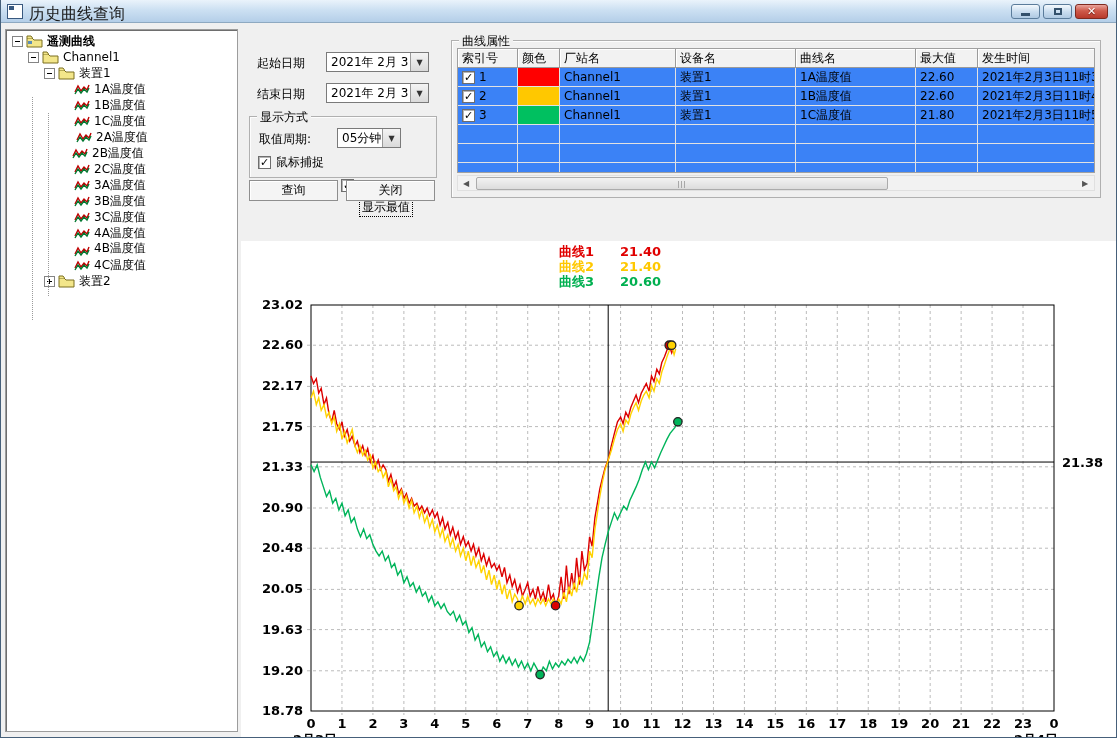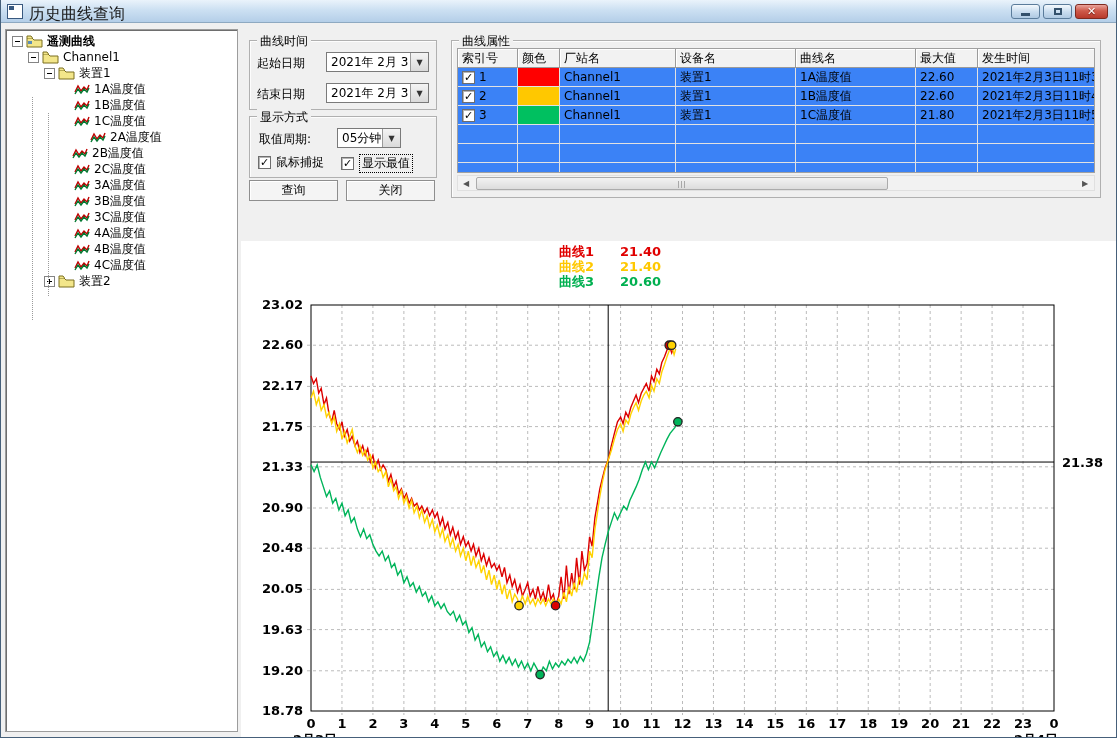--- a/index.html
+++ b/index.html
@@ -33,21 +33,21 @@
   .groupbox>.gb-title{position:absolute;top:-8px;left:7px;background:#F0F0F0;padding:0 3px;font-size:12px;color:#000;}
   .fieldlabel{position:absolute;font-size:12px;color:#000;}
   .combo{position:absolute;height:20px;background:#FFF;border:1px solid #7A7A7A;box-sizing:border-box;
      display:flex;align-items:center;font-size:12px;}
   .combo .combo-value{flex:1;padding-left:4px;white-space:nowrap;overflow:hidden;}
   .combo .combo-arrow{width:17px;height:100%;border-left:1px solid #9A9A9A;background:linear-gradient(#F4F4F4,#DADADA);
      display:flex;align-items:center;justify-content:center;font-size:8px;color:#333;}
   .checkrow{position:absolute;display:flex;align-items:center;font-size:12px;gap:5px;}
   .checkbox{width:13px;height:13px;background:#fff;border:1px solid #6E6E6E;box-shadow:inset 1px 1px 0 #B4B4B4;
      display:flex;align-items:center;justify-content:center;font-size:11px;font-weight:bold;color:#000;box-sizing:border-box;line-height:1;}
-  .focus-dotted{border:1px dotted #000;padding:0 2px;}
+  .focus-dotted{border:1px dotted #000;padding:0 2px;margin-top:44px;}
   .push-btn{position:absolute;height:21px;background:#F4F4F4;border:1px solid #8E8E8E;box-shadow:inset 1px 1px 0 #FFFFFF;
      font-size:12px;display:flex;align-items:center;justify-content:center;box-sizing:border-box;}
   
   #prop-table{position:absolute;left:456px;top:48px;width:638px;height:125px;background:#3b82f6;border:1px solid #A0A0A0;
      overflow:hidden;box-sizing:border-box;}
   .tbl-header{display:flex;height:19px;background:#F2F2F2;}
   .tbl-hcell{border-right:1px solid #9A9A9A;border-bottom:1px solid #9A9A9A;box-shadow:inset 1px 1px 0 #FFFFFF;
      font-size:12px;display:flex;align-items:center;padding-left:4px;box-sizing:border-box;flex:0 0 auto;}
   .tbl-row{display:flex;height:19px;}
   .tbl-cell{border-right:1px solid #E2E2E2;border-bottom:1px solid #E2E2E2;font-size:12px;display:flex;align-items:center;
@@ -131,21 +131,21 @@
         <span style="">1B温度值</span>
       </div>
       <div class="tree-row" style="top: 83px; left: 54px;">
         <span style="width:11px;flex:0 0 auto;"></span>
         <svg class="tree-icon" width="16" height="12" viewBox="0 0 16 12">
     <polyline points="1,9 4,3 7,8 10,4 13,7 15,2" fill="none" stroke="#C00000" stroke-width="1.4"></polyline>
     <polyline points="1,11 4,6 7,10 10,6 13,9 15,5" fill="none" stroke="#007830" stroke-width="1.4"></polyline>
         </svg>
         <span style="">1C温度值</span>
       </div>
-      <div class="tree-row" style="top: 99px; left: 70px;">
+      <div class="tree-row" style="top: 99px; left: 56px;">
         <span style="width:11px;flex:0 0 auto;"></span>
         <svg class="tree-icon" width="16" height="12" viewBox="0 0 16 12">
     <polyline points="1,9 4,3 7,8 10,4 13,7 15,2" fill="none" stroke="#C00000" stroke-width="1.4"></polyline>
     <polyline points="1,11 4,6 7,10 10,6 13,9 15,5" fill="none" stroke="#007830" stroke-width="1.4"></polyline>
         </svg>
         <span style="">2A温度值</span>
       </div>
       <div class="tree-row" style="top: 115px; left: 52px;">
         <span style="width:11px;flex:0 0 auto;"></span>
         <svg class="tree-icon" width="16" height="12" viewBox="0 0 16 12">
@@ -187,21 +187,21 @@
         <span style="">3C温度值</span>
       </div>
       <div class="tree-row" style="top: 195px; left: 54px;">
         <span style="width:11px;flex:0 0 auto;"></span>
         <svg class="tree-icon" width="16" height="12" viewBox="0 0 16 12">
     <polyline points="1,9 4,3 7,8 10,4 13,7 15,2" fill="none" stroke="#C00000" stroke-width="1.4"></polyline>
     <polyline points="1,11 4,6 7,10 10,6 13,9 15,5" fill="none" stroke="#007830" stroke-width="1.4"></polyline>
         </svg>
         <span style="">4A温度值</span>
       </div>
-      <div class="tree-row" style="top: 211px; left: 54px;">
+      <div class="tree-row" style="top: 211px; left: 54px; align-items: flex-end;">
         <span style="width:11px;flex:0 0 auto;"></span>
         <svg class="tree-icon" width="16" height="12" viewBox="0 0 16 12">
     <polyline points="1,9 4,3 7,8 10,4 13,7 15,2" fill="none" stroke="#C00000" stroke-width="1.4"></polyline>
     <polyline points="1,11 4,6 7,10 10,6 13,9 15,5" fill="none" stroke="#007830" stroke-width="1.4"></polyline>
         </svg>
         <span style="">4B温度值</span>
       </div>
       <div class="tree-row" style="top: 227px; left: 54px;">
         <span style="width:11px;flex:0 0 auto;"></span>
         <svg class="tree-icon" width="16" height="12" viewBox="0 0 16 12">
@@ -215,23 +215,20 @@
         <svg class="tree-icon" width="17" height="13" viewBox="0 0 17 13">
     <path d="M1 3 L6 3 L8 5 L16 5 L16 12 L1 12 Z" fill="#F3E68A" stroke="#7A6E20" stroke-width="1"></path>
     <path d="M1 3 L1 1 L5 1 L6.5 3" fill="#F3E68A" stroke="#7A6E20" stroke-width="1"></path>
     </svg>
         <span style="">装置2</span>
       </div>
       <div class="guide" style="left: 26px; top: 67px; height: 224px;"></div>
       <div class="guide" style="left: 42px; top: 83px; height: 184px;"></div>
     </div>
 
-  <div class="groupbox" style="left:248px;top:40px;width:186px;height:68px;">
-    <span class="gb-title">曲线时间</span>
-  </div>
   <span class="fieldlabel" style="left:256px;top:55px;">起始日期</span>
   <div class="combo" style="left:325px;top:52px;width:103px;">
     <span class="combo-value">2021年 2月 3</span>
     <span class="combo-arrow">▼</span>
   </div>
   <span class="fieldlabel" style="left:256px;top:86px;">结束日期</span>
   <div class="combo" style="left:325px;top:83px;width:103px;">
     <span class="combo-value">2021年 2月 3</span>
     <span class="combo-arrow">▼</span>
   </div>

